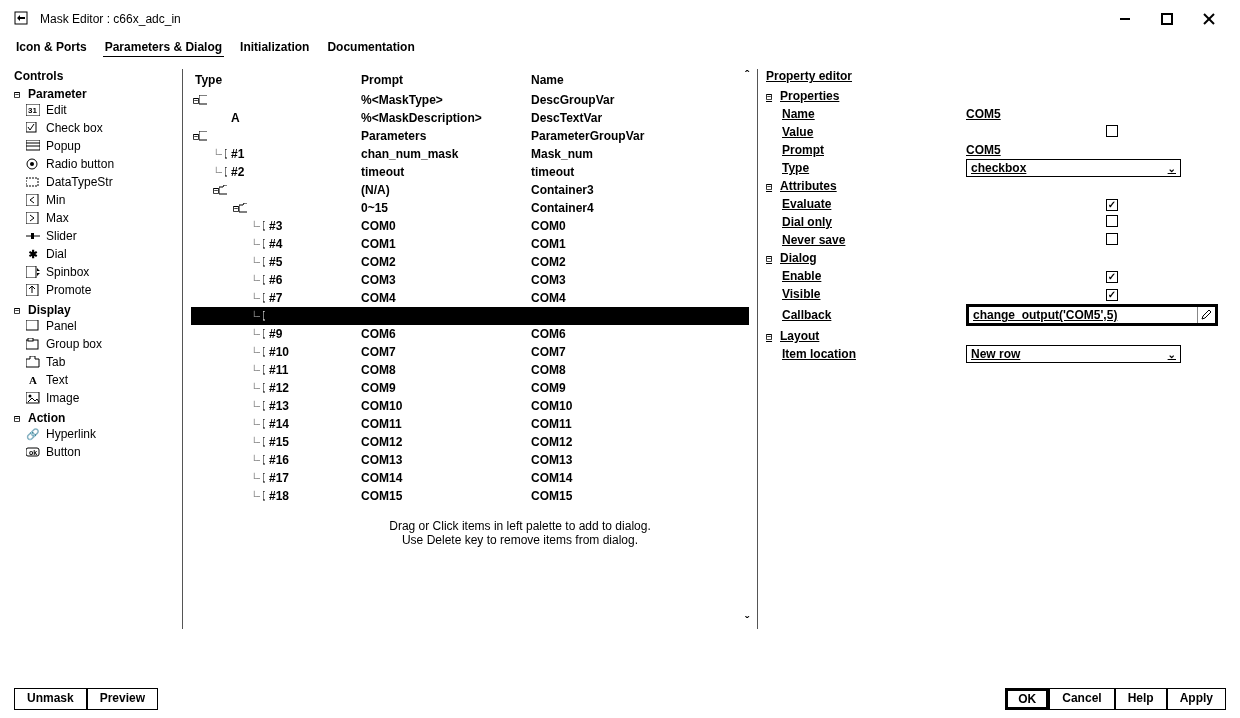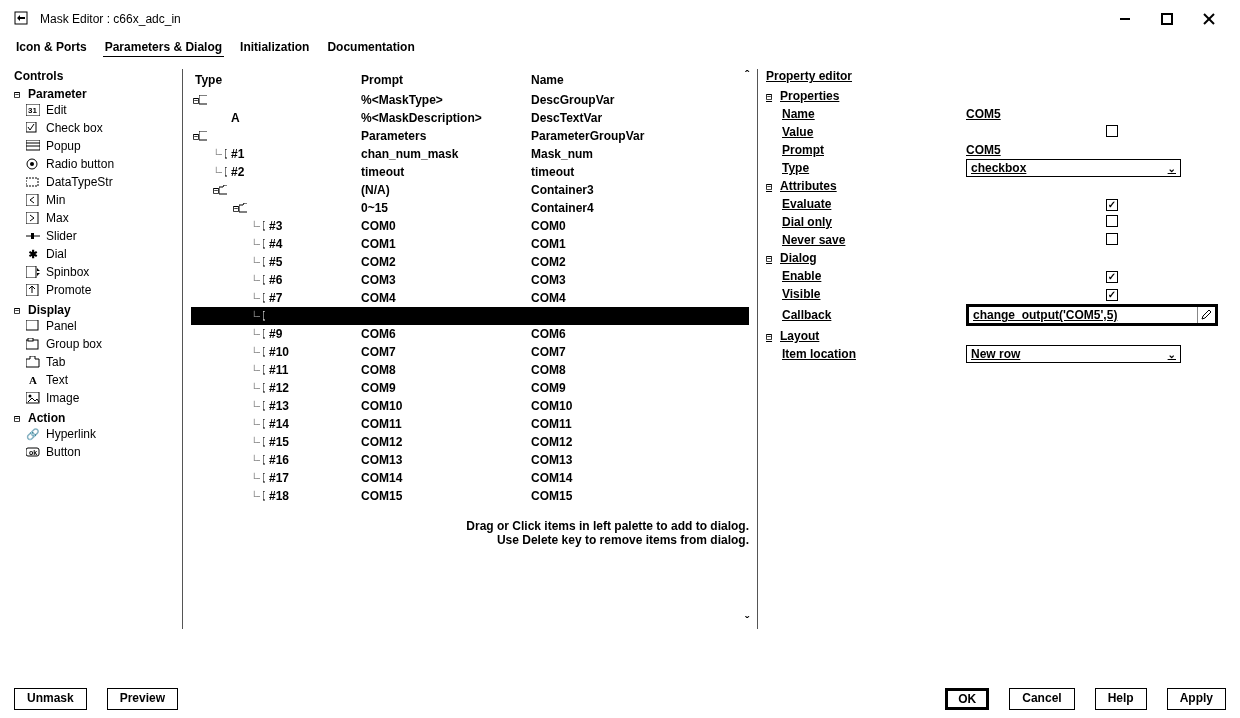--- a/index.html
+++ b/index.html
@@ -32,37 +32,37 @@
   .dlg-row { display:flex; align-items:center; height:18px; font-weight:bold; cursor:pointer; }
   .dlg-row .type { width:170px; display:flex; align-items:center; gap:4px; }
   .dlg-row .prompt { width:170px; }
   .dlg-row .name { flex:1; }
   .dlg-row.sel { background:#000; color:#fff; }
   .indent-0 { padding-left:2px; }
   .indent-1 { padding-left:22px; }
   .indent-2 { padding-left:42px; }
   .indent-3 { padding-left:60px; }
   .ico-sm { width:14px; height:12px; display:inline-flex; align-items:center; justify-content:center; font-size:10px; }
-  .hint { margin-top:14px; font-weight:bold; text-align:right; padding-left:100px; }
+  .hint { margin-top:14px; font-weight:normal; text-align:center; padding-left:100px; }
   .scroll-ind { position:absolute; right:0; font-weight:bold; }
   
   .propeditor { width:460px;text-decoration:underline; }
   .prop-row { display:flex; align-items:center; height:18px; font-weight:bold; }
   .prop-section { display:flex; align-items:center; gap:4px; font-weight:bold; height:18px; cursor:pointer; }
   .prop-label { width:200px; padding-left:16px; }
   .prop-val { flex:1; }
   .prop-input { border:1px solid #000; height:18px; width:215px; display:flex; align-items:center; padding:0 4px; background:#fff; justify-content:space-between; }
   .chevron { font-size:10px; }
   .chk { width:12px; height:12px; border:1px solid #000; display:inline-flex; align-items:center; justify-content:center; font-size:10px; line-height:10px; }
   .chk.checked::after { content:'✓'; }
   .callback-box { border:3px solid #000; height:22px; width:252px; display:flex; align-items:center; justify-content:space-between; padding:0 2px 0 4px; background:#fff; }
   .callback-edit { width:16px; height:16px; display:flex; align-items:center; justify-content:center; font-style:italic; font-weight:bold; border-left:1px solid #888; }
   
   .bottombar { position:absolute; bottom:8px; left:14px; right:14px; display:flex; justify-content:space-between; }
-  .btn-group { display:flex; gap:20px; }
+  .btn-group { display:flex; gap:0; }
   .btn { border:1px solid #000; padding:2px 12px; font-weight:bold; cursor:pointer; background:#fff; }
   .btn.primary { border:3px solid #000; padding:1px 10px; }
   .tree-toggle { font-family:monospace; font-size:10px; display:inline-block; width:10px; }
   .branch { color:#888; font-family:monospace; font-size:10px; }
 </style>
 </head>
 <body>
 
 <div class="window">
 

